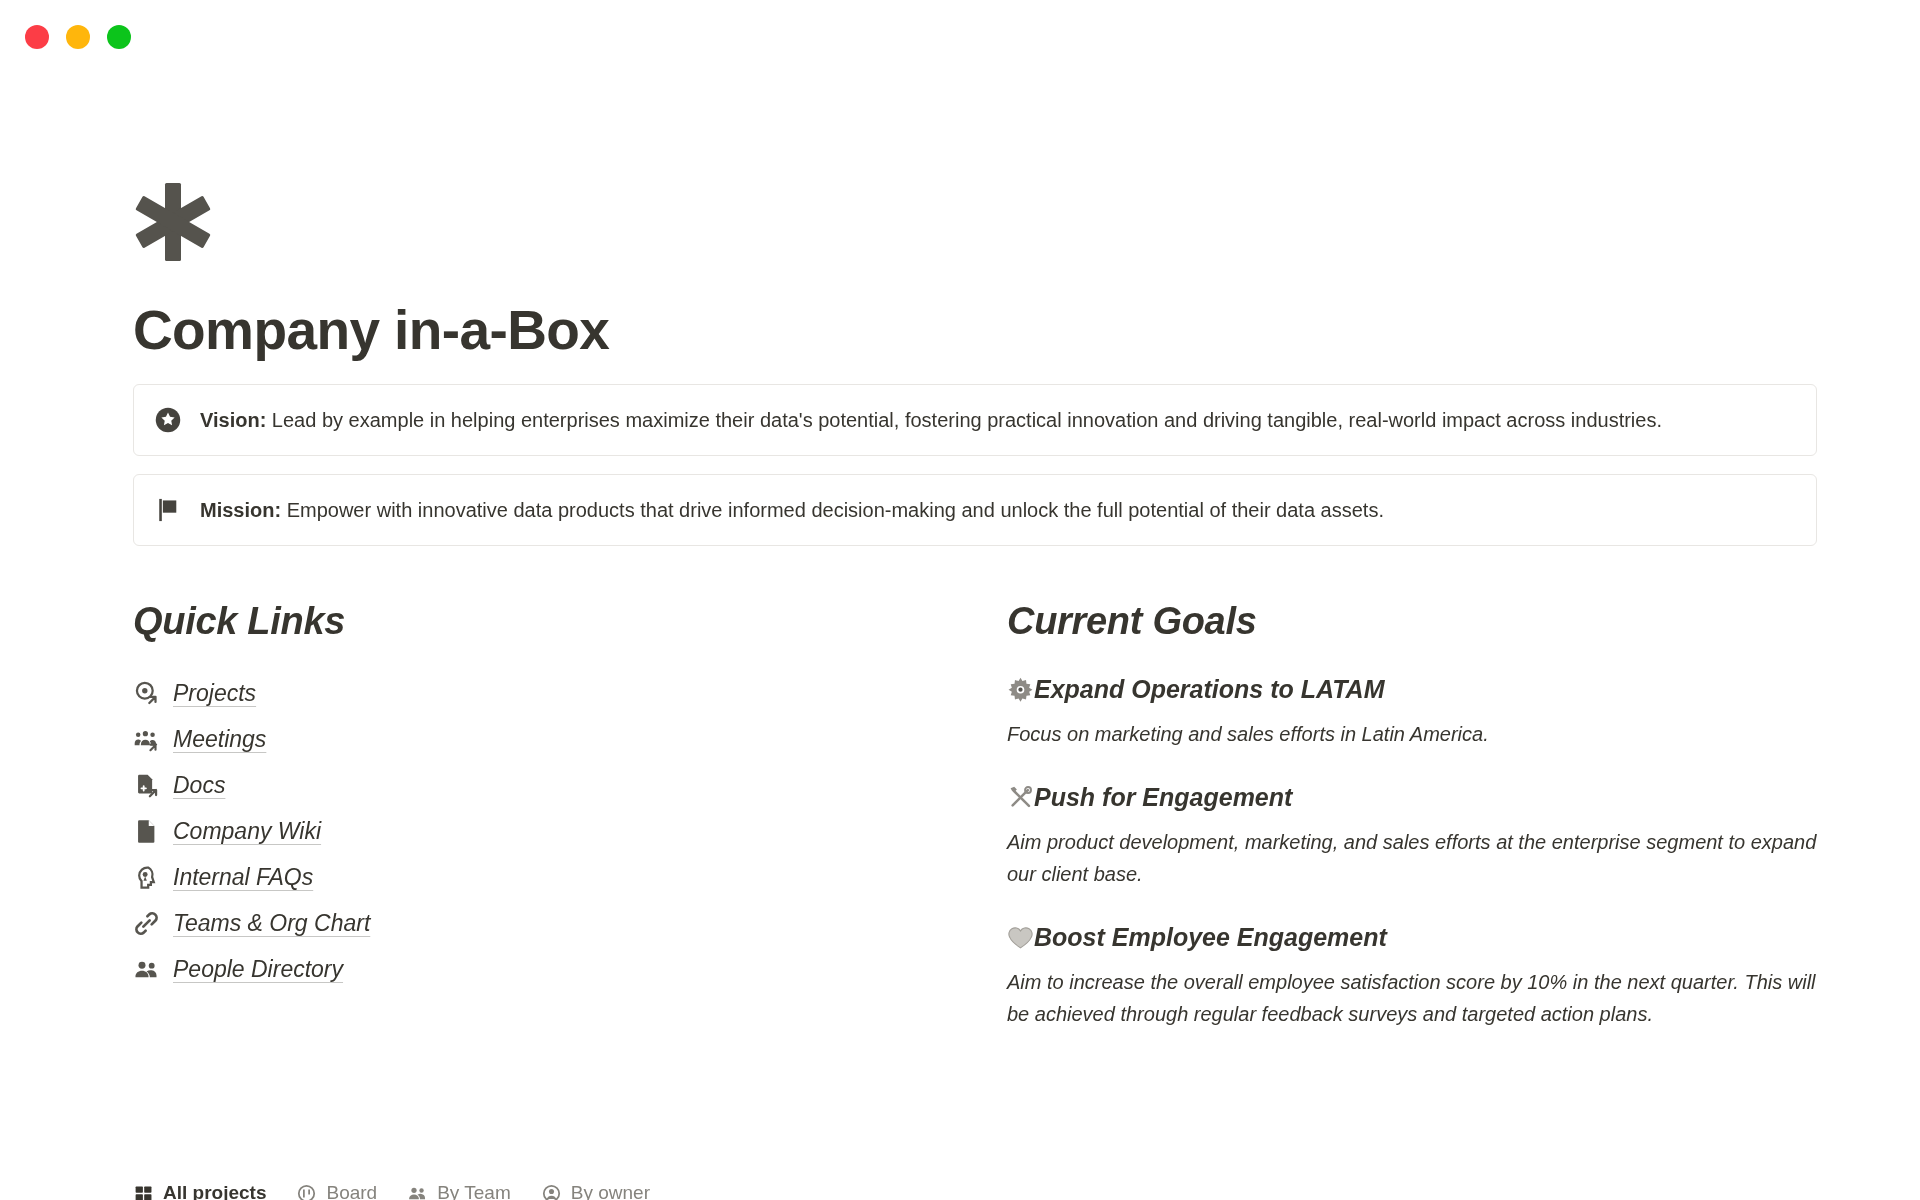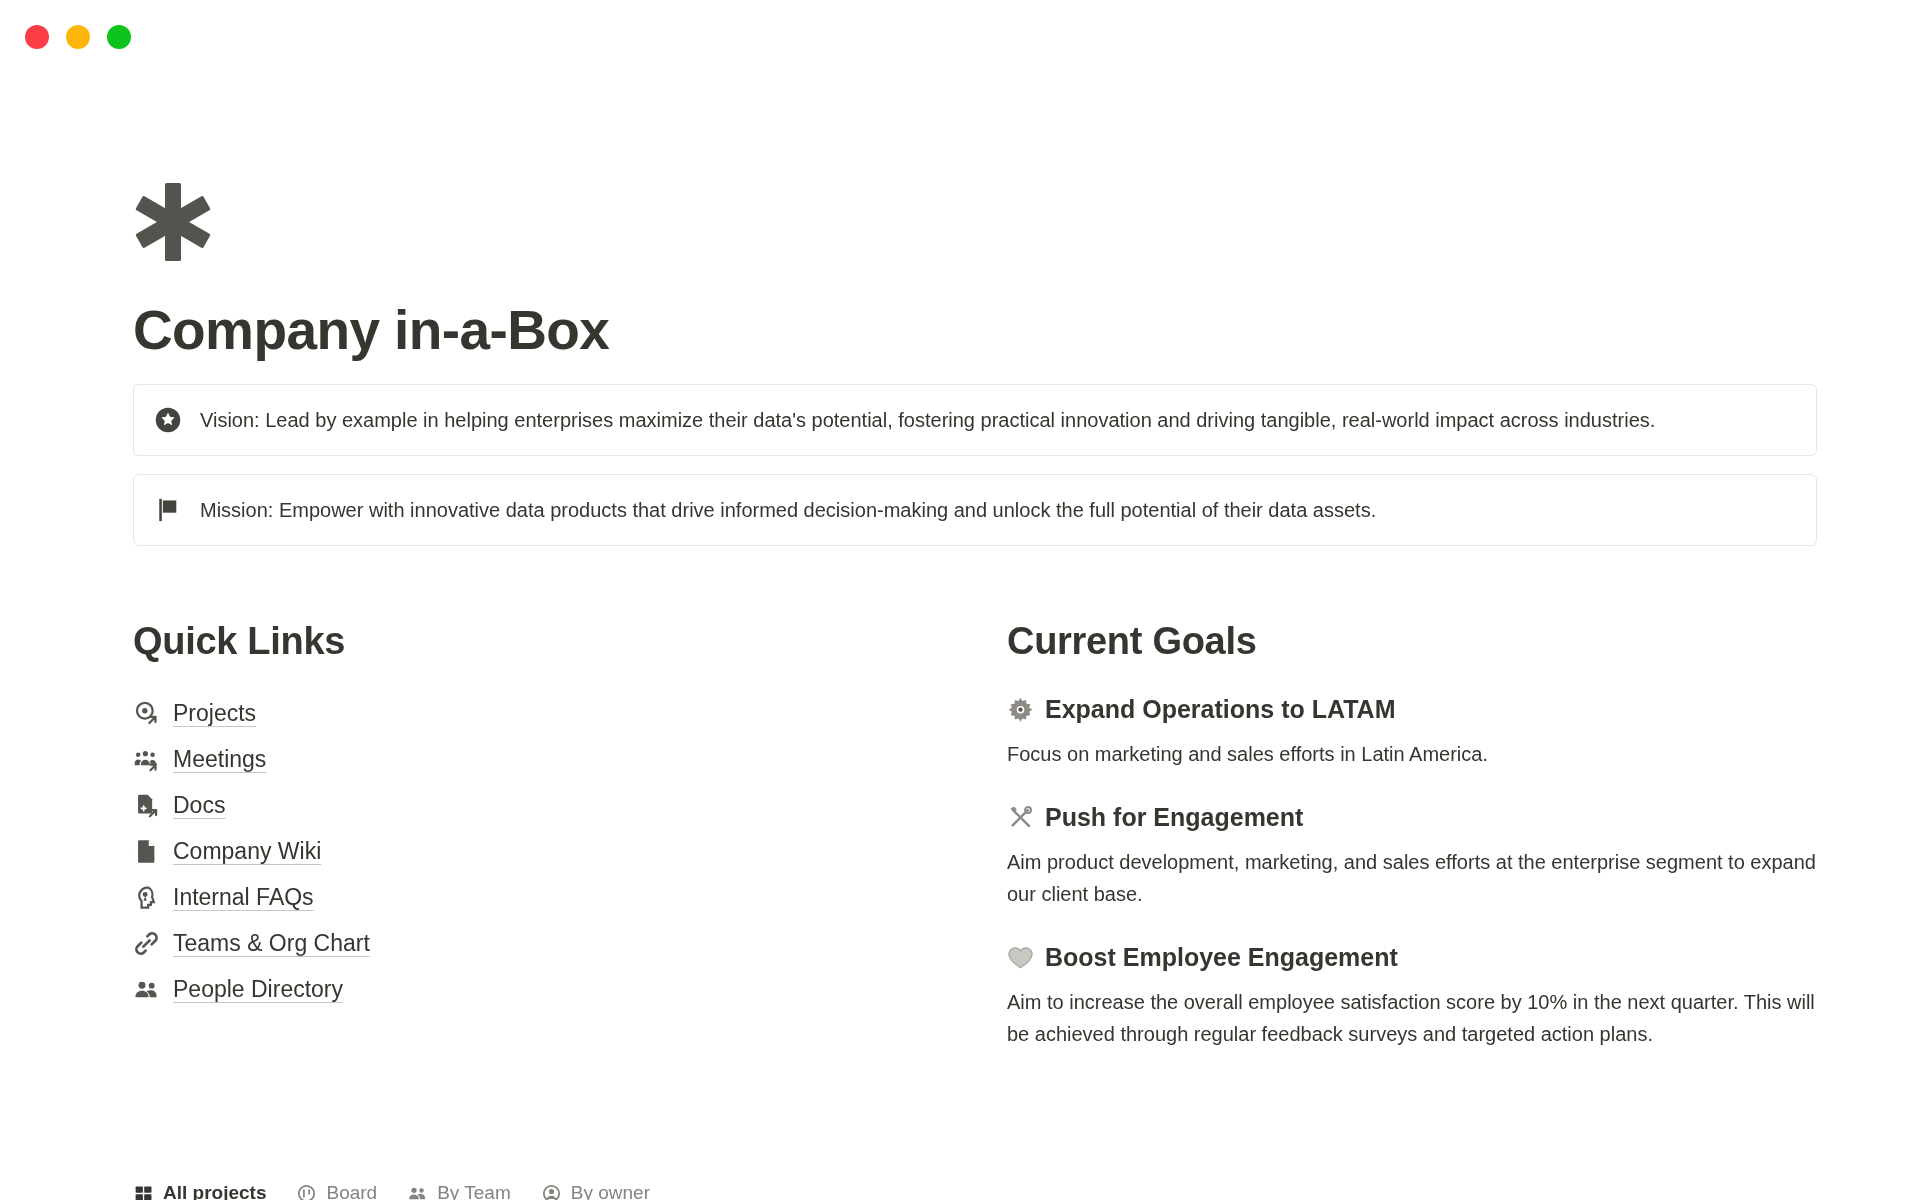--- a/index.html
+++ b/index.html
@@ -28,40 +28,40 @@
 
   .callout{
     border:1px solid #e8e6e3;border-radius:6px;
     padding:19px 20px;display:flex;gap:18px;align-items:flex-start;
     font-size:20px;line-height:32px;color:#37352f;
   }
   .callout.first{margin-top:26px;}
   .callout.second{margin-top:18px;}
   .callout .c-icon{flex:0 0 28px;width:28px;height:28px;margin-top:2px;color:#45433e;}
   .callout .c-icon svg{width:28px;height:28px;display:block;}
-  .callout .c-label{font-weight:400;}
-
-  .columns{display:flex;margin-top:72px;}
+  .callout .c-label{font-weight:700;}
+
+  .columns{display:flex;margin-top:52px;font-style:italic;}
   .col-left{flex:0 0 874px;}
   .col-right{flex:1;min-width:0;}
 
   h2.section-heading{font-size:38px;font-weight:700;line-height:46px;margin:0 0 26px 0;letter-spacing:-0.3px;}
 
   .quick-link{display:flex;align-items:center;gap:13px;height:46px;cursor:pointer;}
   .quick-link .ql-icon{flex:0 0 27px;width:27px;height:27px;color:#57554f;}
   .quick-link .ql-icon svg{width:27px;height:27px;display:block;}
   .quick-link .ql-label{
     font-size:23px;font-weight:500;color:#37352f;
     text-decoration:underline;text-decoration-color:rgba(55,53,47,0.28);
     text-decoration-thickness:1px;text-underline-offset:5px;
   }
 
   .goal{margin-top:31px;}
   .goal:first-of-type{margin-top:29px;}
-  .goal h3{font-size:25px;font-weight:700;line-height:32px;margin:0;display:flex;align-items:center;gap:11px;}
+  .goal h3{font-size:25px;font-weight:700;line-height:32px;margin:0;display:flex;align-items:center;}
   .goal .g-icon{width:27px;height:27px;flex:0 0 27px;}
   .goal .g-icon svg{width:27px;height:27px;display:block;}
   .goal p{font-size:20px;line-height:32px;margin:13px 0 0 0;color:#37352f;max-width:812px;}
 
   .view-tabs{
     position:absolute;left:133px;top:1182px;display:flex;gap:30px;align-items:flex-start;
   }
   .view-tab{display:flex;align-items:center;gap:9px;cursor:pointer;color:#85837d;font-size:19px;font-weight:500;}
   .view-tab.active{color:#37352f;font-weight:700;}
   .view-tab .vt-icon{width:21px;height:21px;flex:0 0 21px;}

